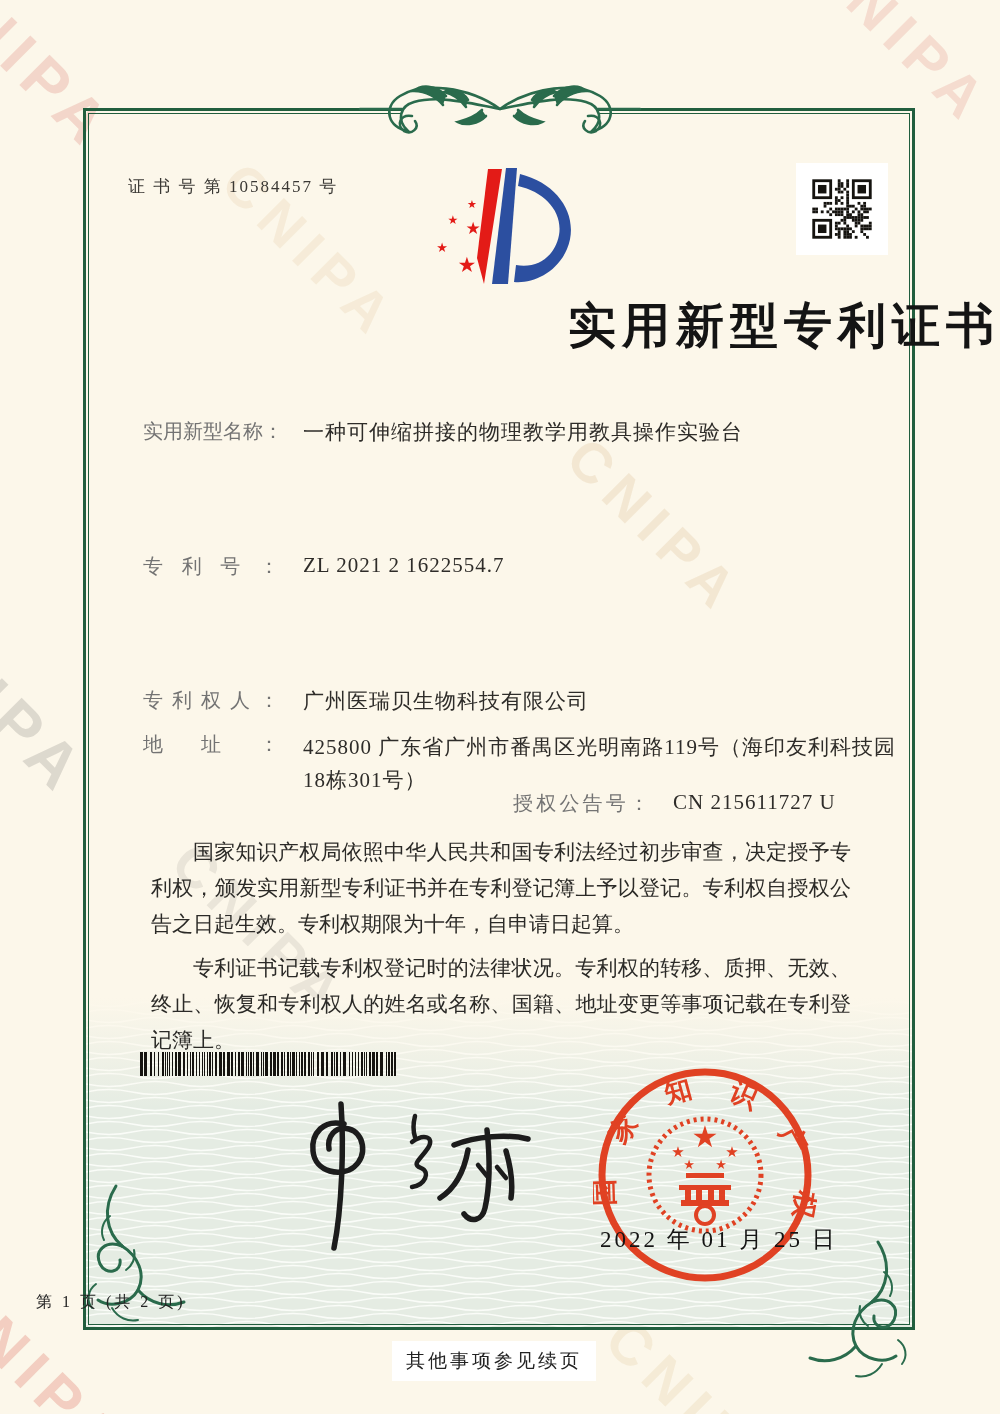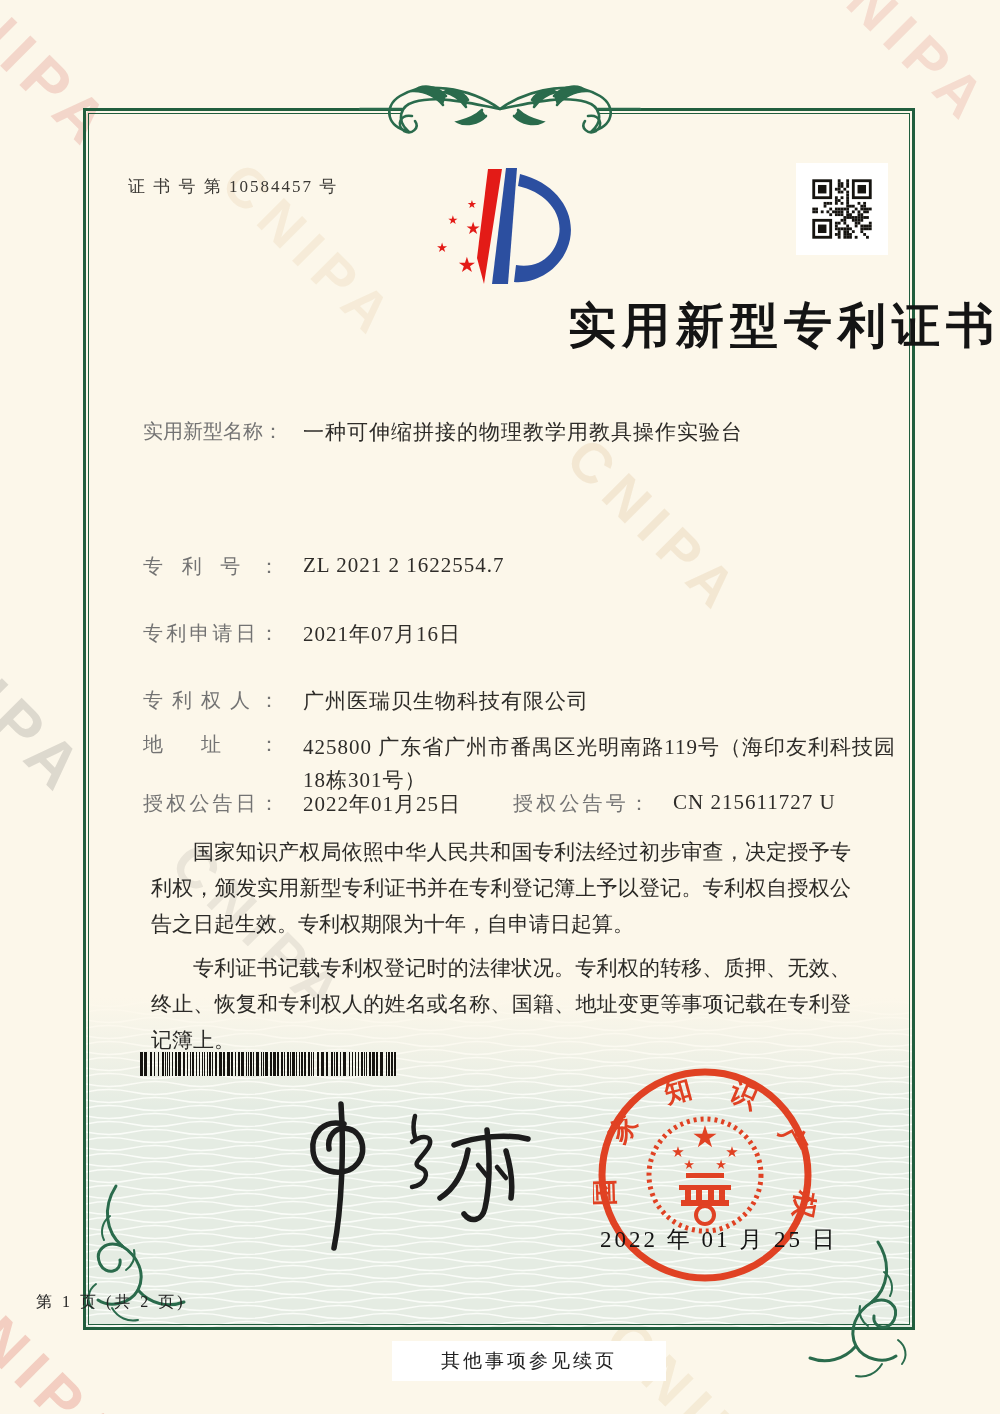--- a/index.html
+++ b/index.html
@@ -51,21 +51,21 @@
   
   .barcode{position:absolute;left:140px;top:1052px;}
   .official{position:absolute;left:141px;top:1146px;font-family:"Liberation Sans","DejaVu Sans",sans-serif;
             font-size:21px;color:#222;line-height:40px;letter-spacing:4px;}
   .sig{position:absolute;left:282px;top:1088px;}
   .seal{position:absolute;left:593px;top:1063px;}
   .sealdate{position:absolute;left:600px;top:1224px;width:212px;text-align:center;
             font-size:23px;color:#141414;letter-spacing:3px;white-space:nowrap;}
   .pageinfo{position:absolute;left:0;right:6px;top:1292px;font-size:16px;
             letter-spacing:3px;color:#232323;margin-left:36px;}
-  .notebox{position:absolute;left:392px;top:1341px;width:274px;height:40px;background:#ffffff;
+  .notebox{position:absolute;left:392px;top:1341px;width:204px;height:40px;background:#ffffff;
            display:flex;align-items:center;justify-content:center;}
   .notebox span{font-size:19px;letter-spacing:3px;color:#232323;}
 </style>
 </head>
 <body>
 
 <div class="page">
 
   <span class="wm wm1">CNIPA</span>
   <span class="wm wm2">CNIPA</span>
@@ -318,31 +318,25 @@
   </div>
 
   <h1 class="title">实用新型专利证书</h1>
 
   <div class="row" style="top:418px">
     <span class="lb">实用新型名称：</span><span class="val">一种可伸缩拼接的物理教学用教具操作实验台</span>
   </div>
   <div class="row" style="top:553px">
     <span class="lb">专利号：</span><span class="val">ZL 2021 2 1622554.7</span>
   </div>
-  <div class="row" style="top:620px">
-    <span class="lb">专利申请日：</span><span class="val">2021年07月16日</span>
-  </div>
   <div class="row" style="top:687px">
     <span class="lb">专利权人：</span><span class="val">广州医瑞贝生物科技有限公司</span>
   </div>
   <div class="row" style="top:731px">
     <span class="lb">地址：</span><span class="val wrap">425800 广东省广州市番禺区光明南路119号（海印友利科技园18栋301号）</span>
-  </div>
-  <div class="row" style="top:790px">
-    <span class="lb">授权公告日：</span><span class="val">2022年01月25日</span>
   </div>
   <div class="row g2" style="top:790px">
     <span class="lb">授权公告号：</span><span class="val">CN 215611727 U</span>
   </div>
 
   <div class="bodytxt">
     <p>国家知识产权局依照中华人民共和国专利法经过初步审查，决定授予专利权，颁发实用新型专利证书并在专利登记簿上予以登记。专利权自授权公告之日起生效。专利权期限为十年，自申请日起算。</p>
     <p>专利证书记载专利权登记时的法律状况。专利权的转移、质押、无效、终止、恢复和专利权人的姓名或名称、国籍、地址变更等事项记载在专利登记簿上。</p>
   </div>
 

